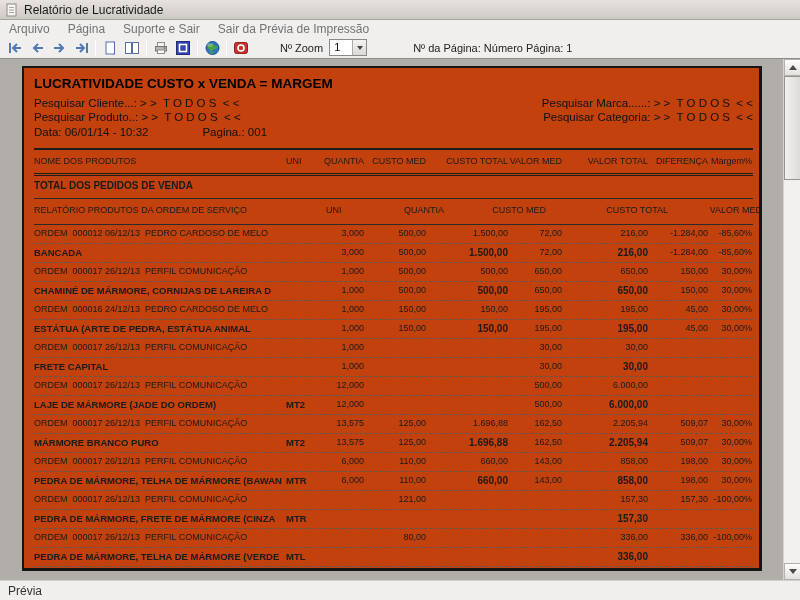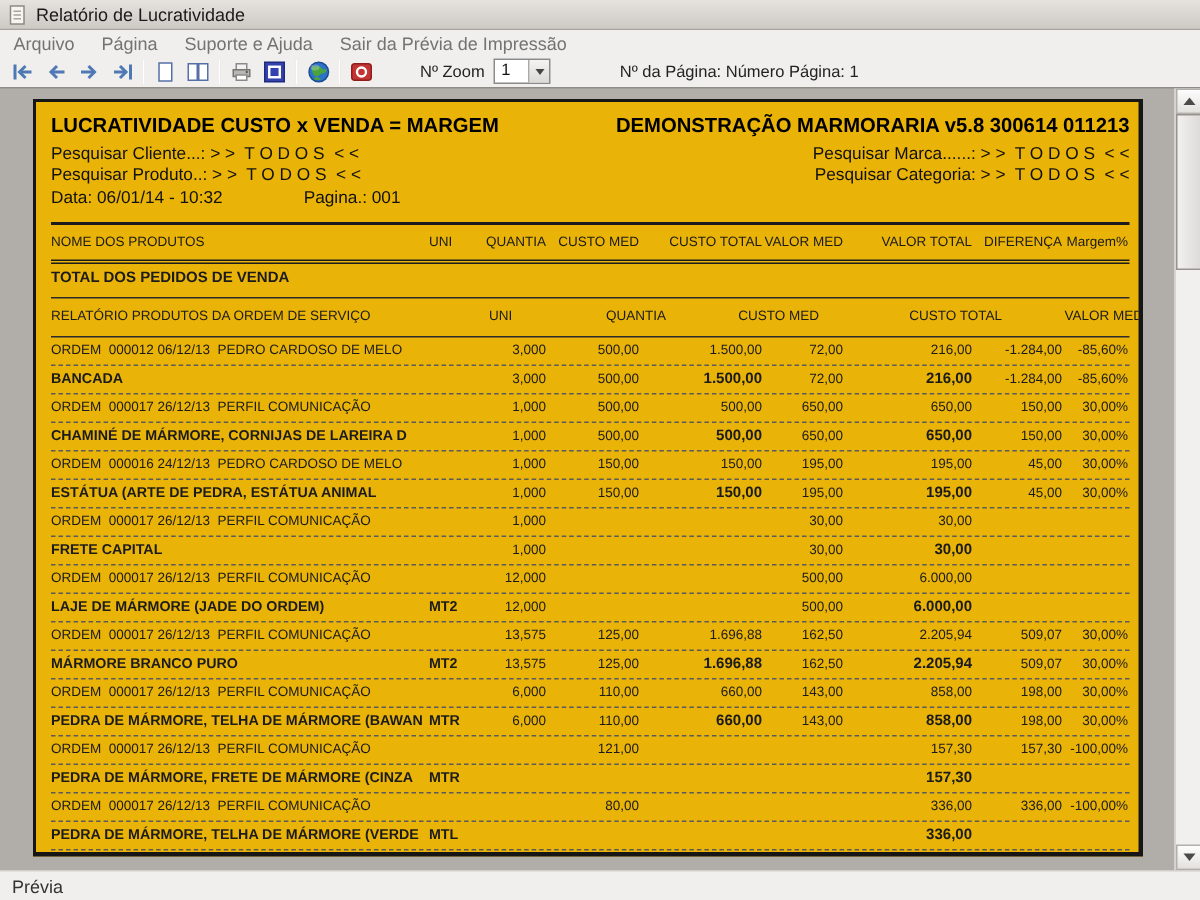--- a/index.html
+++ b/index.html
@@ -44,21 +44,21 @@
     background:linear-gradient(#fdfdfd,#e3e1de); border:1px solid #b3b0ac;
     display:flex; align-items:center; justify-content:center; }
   .sbtn.up { top:0; } .sbtn.down { bottom:0; }
   .arrow-up { border:4px solid transparent; border-bottom:5px solid #4a4a4a; margin-top:-4px; }
   .arrow-down { border:4px solid transparent; border-top:5px solid #4a4a4a; margin-bottom:-4px; }
   .sthumb { position:absolute; left:0; top:17px; width:17px; height:104px;
     background:linear-gradient(90deg,#f2f1f0,#dddbd8); border:1px solid #96938f; }
 
   
   .page { position:absolute; left:22px; top:7px; width:740px; height:505px;
-    background:#eab308; border:2px solid #161616; border-right-width:3px; border-bottom-width:3px;
+    background:#c2410c; border:2px solid #161616; border-right-width:3px; border-bottom-width:3px;
     padding:6px 6px 16px 10px; overflow:hidden; }
   .rheadrow { display:flex; justify-content:space-between; align-items:baseline; }
   .rtitle { font-size:13.5px; font-weight:bold; color:#000; margin-top:2px; height:20px; white-space:pre; }
   .filterline { display:flex; justify-content:space-between; font-size:11.5px; color:#111;
     height:14px; line-height:14px; white-space:pre; }
   .perioline { display:flex; justify-content:space-between; font-size:11.5px; color:#111;
     height:16px; line-height:17px; white-space:pre; }
   .perio-right { display:flex; gap:54px; margin-right:30px; }
   .toprule { height:2px; background:#1c1c1c; margin-top:8px; }
 
@@ -92,21 +92,21 @@
       <rect x="4" y="4" width="5" height="1" fill="#a8a49e"></rect>
       <rect x="4" y="6.5" width="5" height="1" fill="#a8a49e"></rect>
       <rect x="4" y="9" width="5" height="1" fill="#a8a49e"></rect>
     </svg>
     <span class="wtitle">Relatório de Lucratividade</span>
   </div>
 
   <div class="menubar">
     <span class="mitem">Arquivo</span>
     <span class="mitem">Página</span>
-    <span class="mitem">Suporte e Ajuda</span>
+    <span class="mitem">Suporte e Sair</span>
     <span class="mitem">Sair da Prévia de Impressão</span>
   </div>
 
   <div class="toolbar">
     <span class="tbtn">
       <svg width="17" height="16" viewBox="0 0 17 16" fill="none" stroke="#4e79b4" stroke-width="2">
         <path d="M3 3v10"></path>
           <path d="M14 8H7"></path>
           <path d="M10 4 6 8l4 4"></path>
         </svg>
@@ -179,21 +179,20 @@
       <span class="cbtn"></span>
     </span>
     <span class="pageinfo">Nº da Página: Número Página: 1</span>
   </div>
 
   <div class="preview">
 
     <div class="page">
       <div class="rheadrow">
         <span class="rtitle">LUCRATIVIDADE CUSTO x VENDA = MARGEM</span>
-        <span class="rtitle">DEMONSTRAÇÃO MARMORARIA v5.8 300614 011213</span>
       </div>
       <div class="filterline">
         <span>Pesquisar Cliente...: &gt; &gt;  T O D O S  &lt; &lt;</span>
         <span>Pesquisar Marca......: &gt; &gt;  T O D O S  &lt; &lt;</span>
       </div>
       <div class="filterline">
         <span>Pesquisar Produto..: &gt; &gt;  T O D O S  &lt; &lt;</span>
         <span>Pesquisar Categoria: &gt; &gt;  T O D O S  &lt; &lt;</span>
       </div>
       <div class="perioline">

